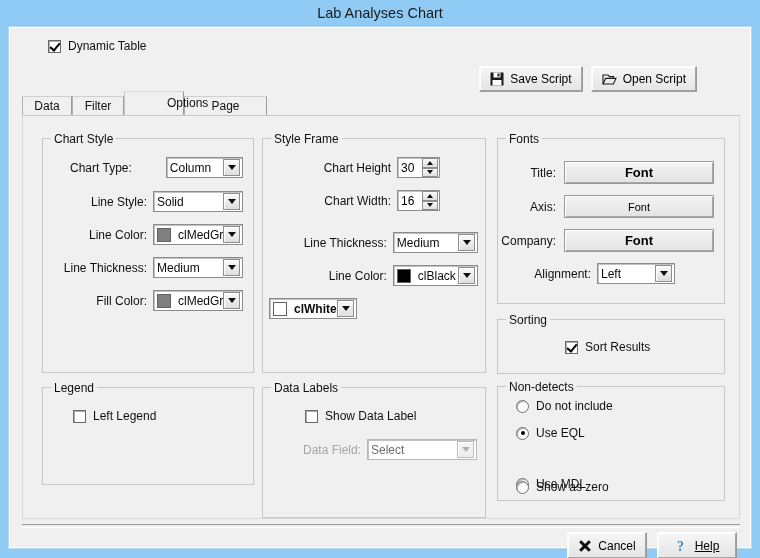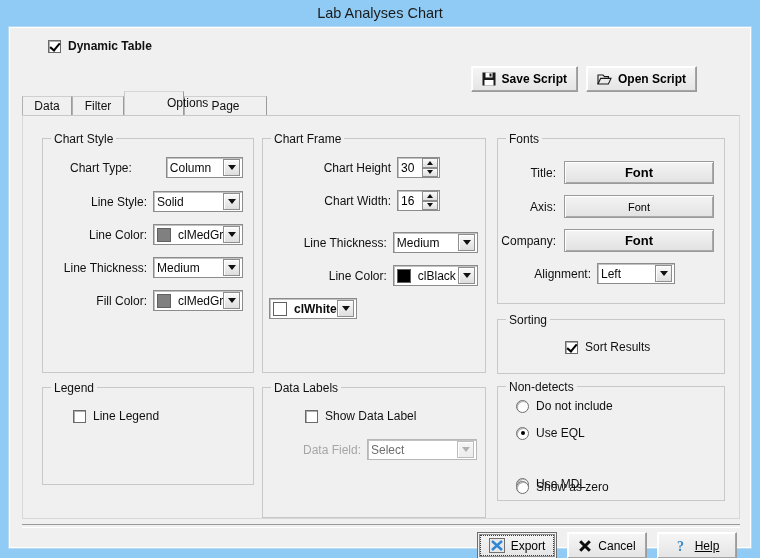--- a/index.html
+++ b/index.html
@@ -33,21 +33,21 @@
     width: 742px; height: 521px;
     background: #f0f0f0;
     border: 1px solid #ffffff;
     box-sizing: border-box;
     box-shadow: 0 0 0 1px #b6d9f2;
   }
   
   .topbar {
     position: absolute;
     left: 0; top: 0;
-    width: 100%; height: 44px; font-weight: bold;
+    width: 100%; height: 44px;
   }
   .chk-dynamic {
     position: absolute;
     left: 38px; top: 11px;
     display: flex; align-items: center;
   }
   .cbox {
     width: 13px; height: 13px;
     border: 1px solid #6a6a6a;
     background: #ffffff;
@@ -425,21 +425,21 @@
             <span class="swatch" style="background:#808080;"></span>
             <span class="ctext">clMedGra</span>
             <span class="cbtn">
                 <span class="arrow-dn"></span>
               </span>
           </div>
         </div>
       </div>
 
       <div class="group" style="left:239px; top:22px; width:224px; height:235px;">
-        <span class="glegend">Chart Frame</span>
+        <span class="glegend">Style Frame</span>
 
         <div class="row" style="left:0px; top:18px; width:215px;">
           <span class="lbl" style="width:128px;">Chart Height</span>
           <div class="spin" style="width:43px; margin-left:6px;">
             <span class="stext">30</span>
             <span class="sbtns">
               <span class="sb">
                   <span class="arrow-up-s"></span>
                 </span>
               <span class="sb">
@@ -557,21 +557,21 @@
         <div class="rrow" style="left:18px; top:93px;">
           <span class="radio"></span>
           <span class="rlabel">Show as zero</span>
         </div>
       </div>
 
       <div class="group" style="left:19px; top:271px; width:212px; height:98px;">
         <span class="glegend">Legend</span>
         <div class="row" style="left:30px; top:21px;">
           <span class="cbox"></span>
-          <span class="chk-label">Line Legend</span>
+          <span class="chk-label">Left Legend</span>
         </div>
       </div>
 
       <div class="group" style="left:239px; top:271px; width:224px; height:131px;">
         <span class="glegend">Data Labels</span>
 
         <div class="row" style="left:42px; top:21px;">
           <span class="cbox"></span>
           <span class="chk-label">Show Data Label</span>
         </div>
@@ -585,30 +585,20 @@
               </span>
           </div>
         </div>
       </div>
 
     </div>
 
     <div class="sep"></div>
 
     <div class="bottombar">
-      <div class="btn btn-bottom focused" style="position:relative;">
-        <span class="focus-inner"></span>
-        <span class="icn">
-          <svg width="16" height="15" viewBox="0 0 16 15">
-            <rect x="0.5" y="0.5" width="15" height="14" fill="#e8e8e8" stroke="#6f6f6f"></rect>
-            <path d="M3 3 L13 12 M13 3 L3 12" stroke="#2f86d4" stroke-width="2.4" fill="none"></path>
-          </svg>
-        </span>
-        <span>Export</span>
-      </div>
 
       <div class="btn btn-bottom">
         <span class="icn">
           <svg width="14" height="14" viewBox="0 0 14 14">
             <path d="M2.2 2.2 L11.8 11.8 M11.8 2.2 L2.2 11.8" stroke="#0d0d0d" stroke-width="3" fill="none"></path>
           </svg>
         </span>
         <span>Cancel</span>
       </div>
 

